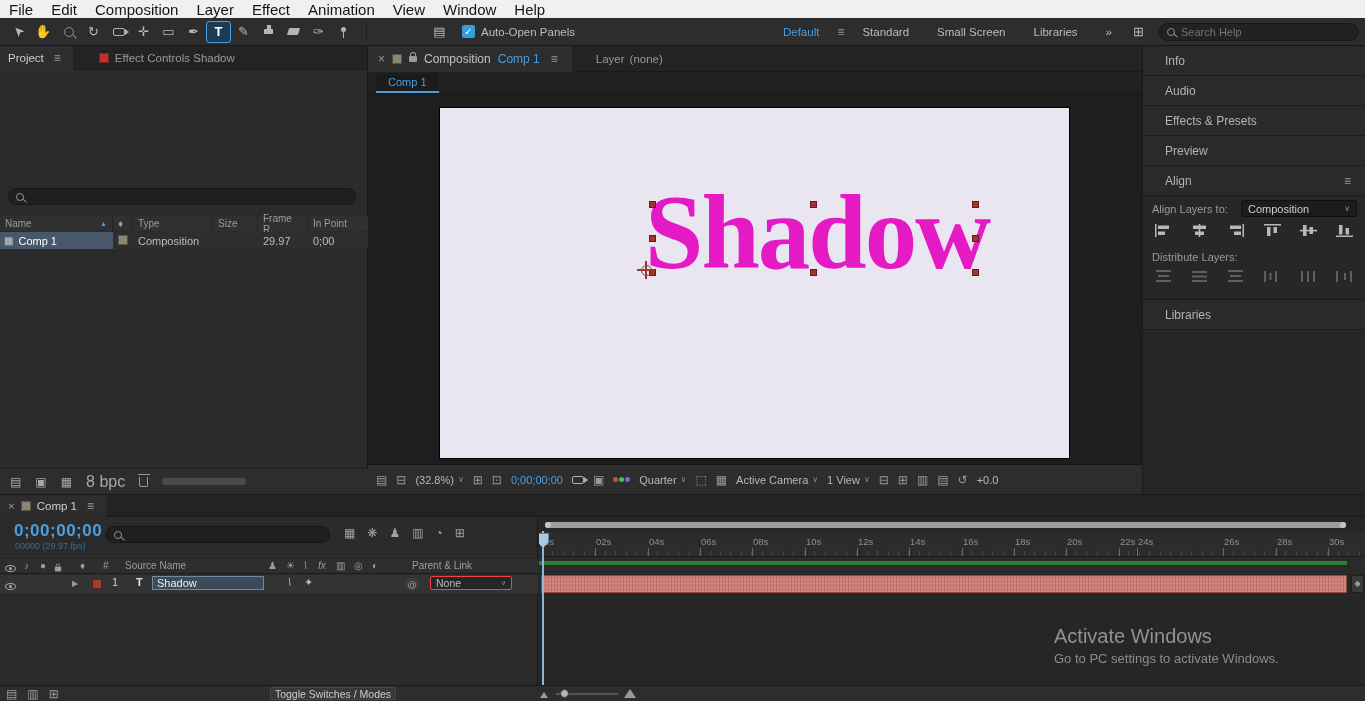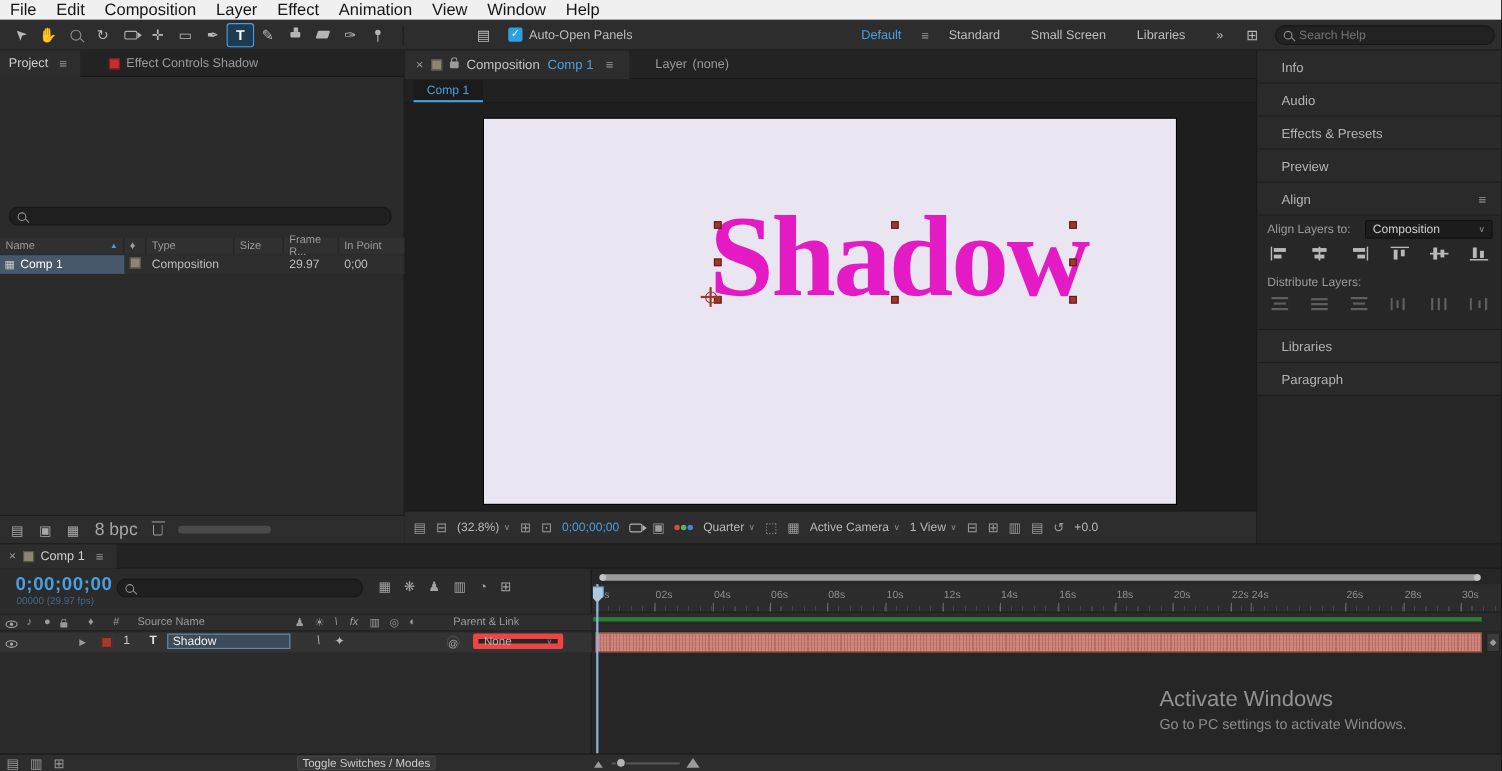--- a/index.html
+++ b/index.html
@@ -106,21 +106,21 @@
   .tl-search{position:absolute;left:106px;top:9px;width:224px}
   .tl-search .searchbox{background:#1f1f1f;height:17px;border-radius:8px}
   .tl-iconstrip{position:absolute;left:344px;top:9px;display:flex;gap:12px;color:#a2a2a2;font-size:12px;align-items:center}
   .tl-colhead{position:absolute;left:0;top:41px;width:538px;height:16px;background:#2e2e2e;border-top:1px solid #222;border-bottom:1px solid #1e1e1e;font-size:10px;color:#9c9c9c}
   .tl-colhead>span{position:absolute;top:1px}
   .tl-row{position:absolute;left:0;top:58px;width:538px;height:18px;background:#333;font-size:11px;color:#c8c8c8}
   .tl-row>span{position:absolute;top:1px}
   .eyei{position:relative;width:11px;height:7px;border:1px solid #a8a8a8;border-radius:50%;display:inline-block}
   .eyei::after{content:"";position:absolute;left:3px;top:1.2px;width:3px;height:3px;background:#a8a8a8;border-radius:50%}
   .namebox{position:absolute;left:152px;top:1.5px;width:112px;height:14px;background:#3c4b59;border:1px solid #6d8aa0;display:flex;align-items:center;padding:0 4px;color:#efefef}
-  .parent-dd{position:absolute;left:430px;top:1.5px;width:82px;height:14px;background:#262626;border:5px solid #ef4444;border-radius:2px;display:flex;align-items:center;padding:0 5px;color:#b8b8b8;font-size:10.5px}
+  .parent-dd{position:absolute;left:430px;top:1.5px;width:82px;height:14px;background:#262626;border:1px solid #ef4444;border-radius:2px;display:flex;align-items:center;padding:0 5px;color:#b8b8b8;font-size:10.5px}
   .parent-dd .chev{margin-left:auto;font-size:7px;color:#8a8a8a}
   .atwhip{display:inline-block;width:12px;height:12px;border-radius:50%;font-size:9px;line-height:12px;text-align:center;color:#a8a8a8;border:1px solid #4a4a4a}
   .navbar{position:absolute;left:6px;top:5px;width:801px;height:6px;background:#9d9d9d;border-radius:3px}
   .navbar::before,.navbar::after{content:"";position:absolute;top:0;width:6px;height:6px;background:#c4c4c4;border-radius:3px}
   .navbar::before{left:0}.navbar::after{right:0}
   .ruler{position:absolute;left:0;top:14px;right:0;height:26px;background-color:#2c2c2c;border-bottom:1px solid #1c1c1c;
          background-image:repeating-linear-gradient(90deg,#454545 0 1px,transparent 1px 10.47px);
          background-size:100% 5px;background-position:3px 100%;background-repeat:no-repeat}
   .rlab{position:absolute;top:5px;font-size:9.5px;color:#8f8f8f}
   .rlab::before{content:"";position:absolute;left:-1px;top:12px;width:1px;height:8px;background:#6a6a6a}
@@ -466,23 +466,20 @@
                 <rect x="0" y="1" width="2" height="11"></rect>
                 <rect x="8" y="3" width="2" height="7"></rect>
                 <rect x="14" y="1" width="2" height="11"></rect>
               </svg>
             </span>
         </div>
       </div>
       <div class="rp-head">
           <span>Libraries</span>
         </div>
-      <div class="rp-head">
-          <span>Paragraph</span>
-        </div>
     </div>
   </div>
 
   <div class="timeline">
     <div class="tl-tabs">
       <div class="ptab" style="height:22px">
         <span style="color:#9a9a9a">×</span>
         <span class="chip"></span>
         <span>Comp 1</span>
         <span class="ham">≡</span>

